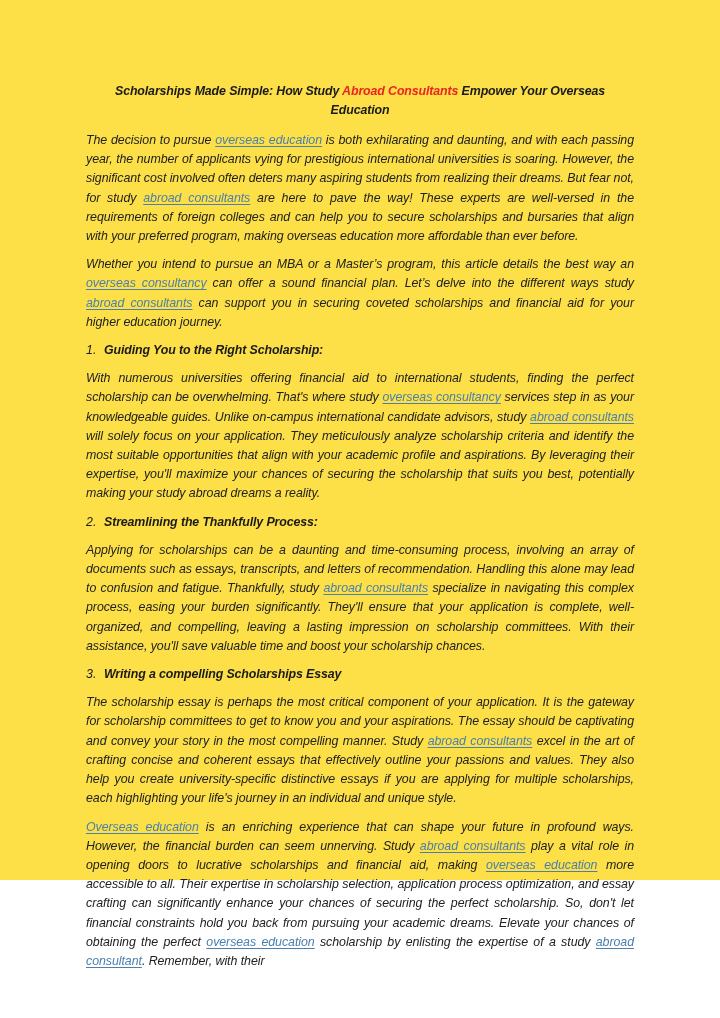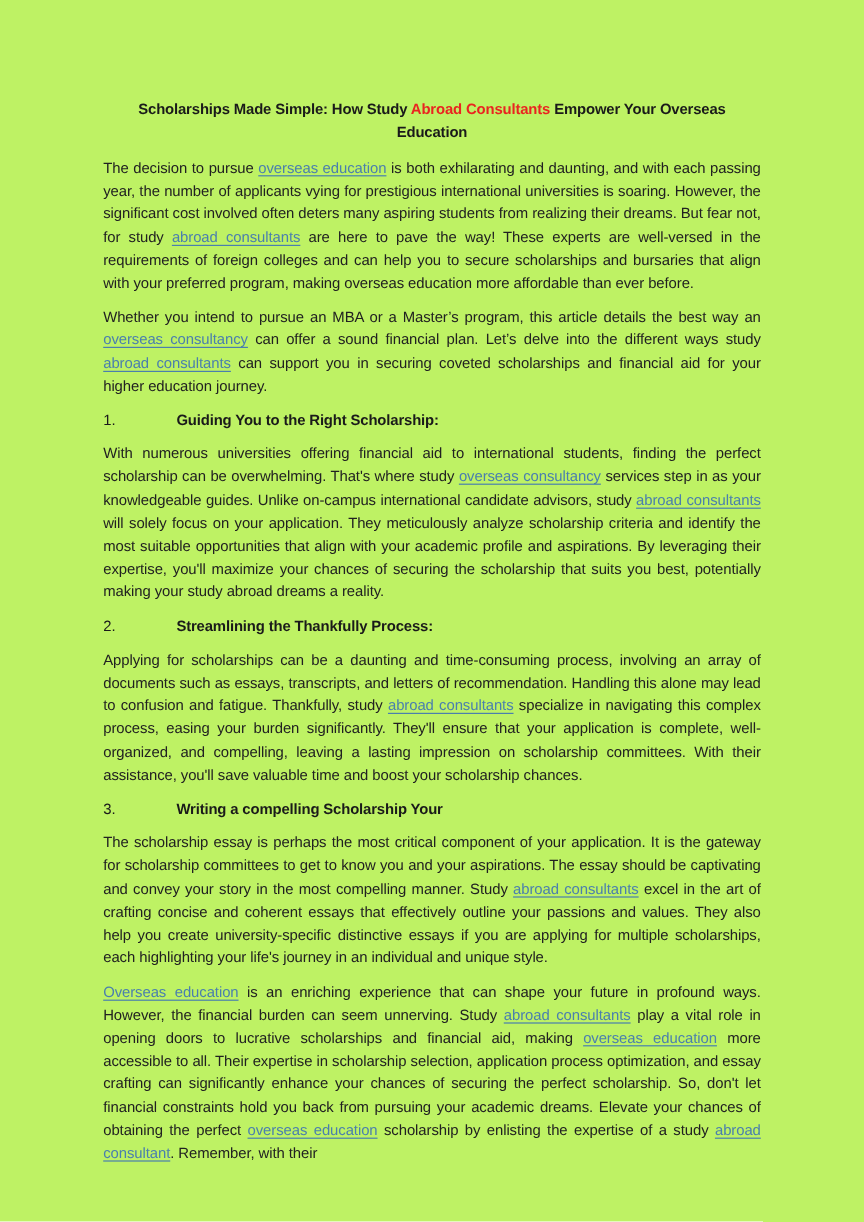--- a/index.html
+++ b/index.html
@@ -9,23 +9,24 @@
   }
   body {
     width: 720px;
     height: 1018px;
     font-family: "Liberation Serif", "DejaVu Serif", serif;
     overflow: hidden;
   }
   #page {
     position: relative;
     width: 720px;
-    height: 1018px;
-    background: #bef264;
+    height: 880px;
+    background: #fde047;
     box-sizing: border-box;
+    font-style: italic;
   }
   #doc {
     position: absolute;
     left: 86px;
     top: 82px;
     width: 548px;
   }
   .doc-title {
     font-family: "Liberation Sans", "DejaVu Sans", sans-serif;
     font-size: 12.4px;
@@ -67,21 +68,20 @@
   .heading-num {
     width: 18px;
     flex: 0 0 18px;
     font-weight: normal;
     line-height: 19.2px;
   }
   .heading-text {
     font-weight: bold;
     line-height: 19.2px;
     letter-spacing: -0.01em;
-    margin-left: 43px;
   }
 </style>
 </head>
 <body>
 
 <div id="page">
   <div id="doc">
 
     <div class="doc-title">
       <span>Scholarships Made Simple: How Study </span><span class="accent">Abroad Consultants</span><span> Empower Your Overseas Education</span>
@@ -98,21 +98,21 @@
           <span class="heading-text">Guiding You to the Right Scholarship:</span>
         </div>
         <p class="body"><span>With numerous universities offering financial aid to international students, finding the perfect scholarship can be overwhelming. That's where study </span><span class="lnk">overseas consultancy</span><span> services step in as your knowledgeable guides. Unlike on-campus international candidate advisors, study </span><span class="lnk">abroad consultants</span><span> will solely focus on your application. They meticulously analyze scholarship criteria and identify the most suitable opportunities that align with your academic profile and aspirations. By leveraging their expertise, you'll maximize your chances of securing the scholarship that suits you best, potentially making your study abroad dreams a reality.</span></p>
         <div class="heading-row">
           <span class="heading-num">2.</span>
           <span class="heading-text">Streamlining the Thankfully Process:</span>
         </div>
         <p class="body"><span>Applying for scholarships can be a daunting and time-consuming process, involving an array of documents such as essays, transcripts, and letters of recommendation. Handling this alone may lead to confusion and fatigue. Thankfully, study </span><span class="lnk">abroad consultants</span><span> specialize in navigating this complex process, easing your burden significantly. They'll ensure that your application is complete, well-organized, and compelling, leaving a lasting impression on scholarship committees. With their assistance, you'll save valuable time and boost your scholarship chances.</span></p>
         <div class="heading-row">
           <span class="heading-num">3.</span>
-          <span class="heading-text">Writing a compelling Scholarship Your</span>
+          <span class="heading-text">Writing a compelling Scholarships Essay</span>
         </div>
         <p class="body"><span>The scholarship essay is perhaps the most critical component of your application. It is the gateway for scholarship committees to get to know you and your aspirations. The essay should be captivating and convey your story in the most compelling manner. Study </span><span class="lnk">abroad consultants</span><span> excel in the art of crafting concise and coherent essays that effectively outline your passions and values. They also help you create university-specific distinctive essays if you are applying for multiple scholarships, each highlighting your life's journey in an individual and unique style.</span></p>
       </div>
 
     <div id="closing-block">
         <p class="body"><span class="lnk">Overseas education</span><span> is an enriching experience that can shape your future in profound ways. However, the financial burden can seem unnerving. Study </span><span class="lnk">abroad consultants</span><span> play a vital role in opening doors to lucrative scholarships and financial aid, making </span><span class="lnk">overseas education</span><span> more accessible to all. Their expertise in scholarship selection, application process optimization, and essay crafting can significantly enhance your chances of securing the perfect scholarship. So, don't let financial constraints hold you back from pursuing your academic dreams. Elevate your chances of obtaining the perfect </span><span class="lnk">overseas education</span><span> scholarship by enlisting the expertise of a study </span><span class="lnk">abroad consultant</span><span>. Remember, with their</span></p>
       </div>
 
   </div>
 </div>

